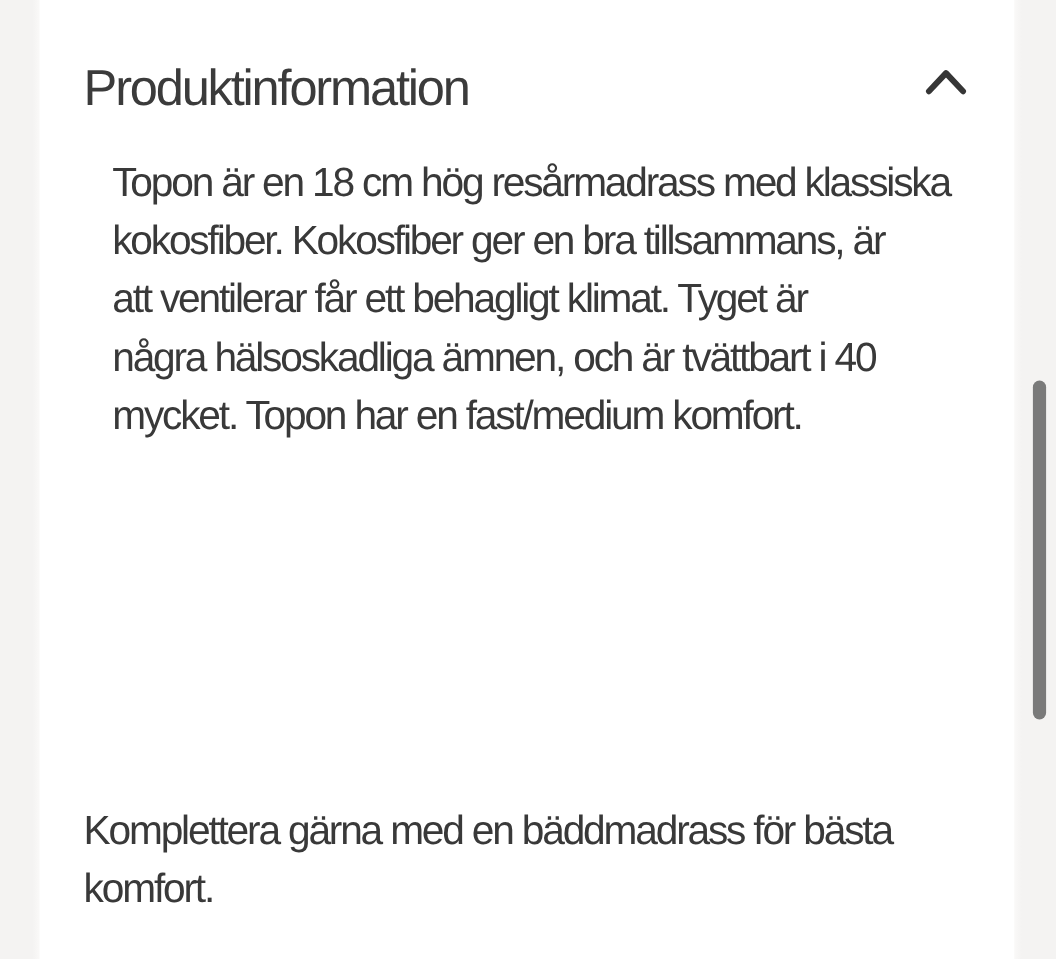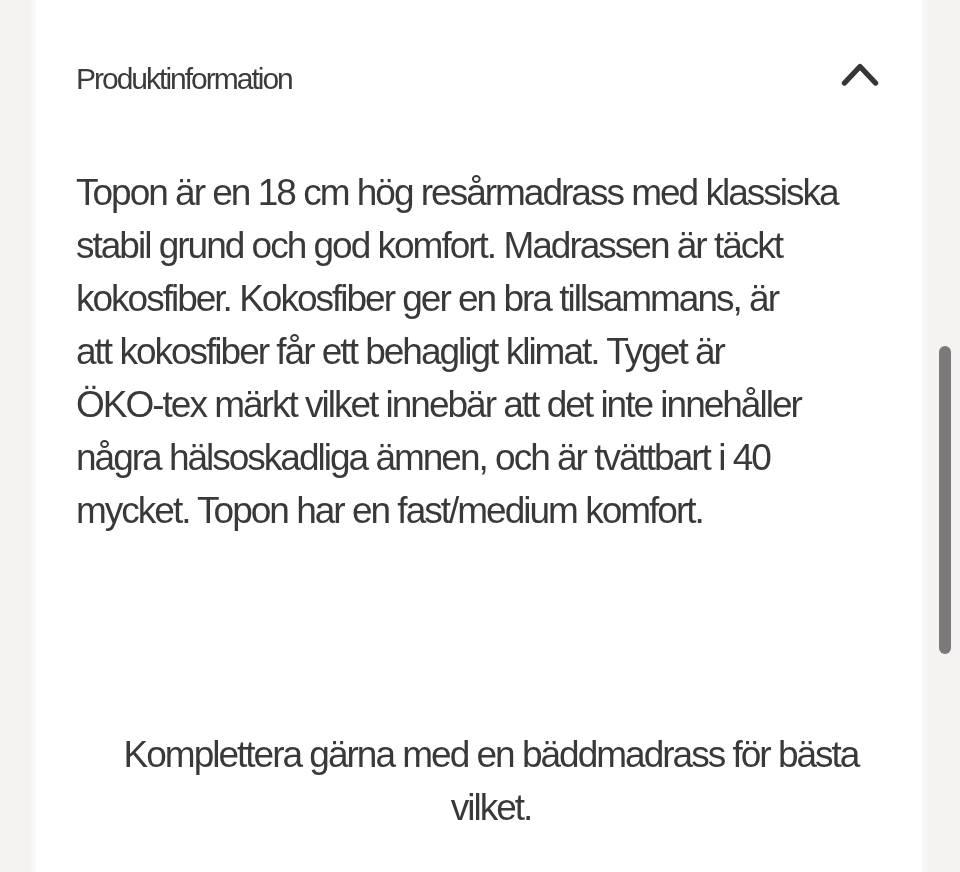--- a/index.html
+++ b/index.html
@@ -36,21 +36,21 @@
   
   .accordion-header {
     position: absolute;
     left: 36px; top: 0;
     width: 886px; height: 130px;
     cursor: pointer;
   }
   .accordion-title {
     position: absolute;
     left: 40px; top: 51px;
-    font-size: 30px;
+    font-size: 46px;
     line-height: 56px;
     letter-spacing: -2px;
     font-weight: 500;
     color: #3b3b3b;
     white-space: nowrap;
   }
   .chevron-btn {
     position: absolute;
     left: 800px; top: 55px;
     width: 48px; height: 40px;
@@ -64,22 +64,22 @@
   
   .paragraph {
     position: absolute;
     left: 76px;
     width: 830px;
     font-size: 37px;
     line-height: 53px;
     letter-spacing: -2px;
     color: #393939;
   }
-  .paragraph-1 { top: 166px; }
-  .paragraph-2 { top: 728px; text-align: center; }
+  .paragraph-1 { top: 139px; margin-left: 26px; }
+  .paragraph-2 { top: 728px; }
   .text-line { white-space: nowrap; }
 </style>
 </head>
 <body>
 
 <div class="gutter-left"></div>
 <div class="gutter-right"></div>
 <div class="scroll-thumb"></div>
 
 <div class="accordion-header">
@@ -88,24 +88,22 @@
     <span>
       <svg width="38" height="28" viewBox="0 0 38 28" fill="none">
         <path d="M3.5 23 L19 6.5 L34.5 23" stroke="#363636" stroke-width="5.4" stroke-linecap="round" stroke-linejoin="round" fill="none"></path>
       </svg>
     </span>
   </button>
 </div>
 
 <div class="paragraph paragraph-1">
   <div class="text-line">Topon är en 18 cm hög resårmadrass med klassiska</div>
-  <div class="text-line">stabil grund och god komfort. Madrassen är täckt</div>
   <div class="text-line">kokosfiber. Kokosfiber ger en bra tillsammans, är</div>
-  <div class="text-line">att kokosfiber får ett behagligt klimat. Tyget är</div>
-  <div class="text-line">ÖKO-tex märkt vilket innebär att det inte innehåller</div>
+  <div class="text-line">att ventilerar får ett behagligt klimat. Tyget är</div>
   <div class="text-line">några hälsoskadliga ämnen, och är tvättbart i 40</div>
   <div class="text-line">mycket. Topon har en fast/medium komfort.</div>
 </div>
 
 <div class="paragraph paragraph-2">
   <div class="text-line">Komplettera gärna med en bäddmadrass för bästa</div>
-  <div class="text-line">vilket.</div>
+  <div class="text-line">komfort.</div>
 </div>
 
 </body></html>

